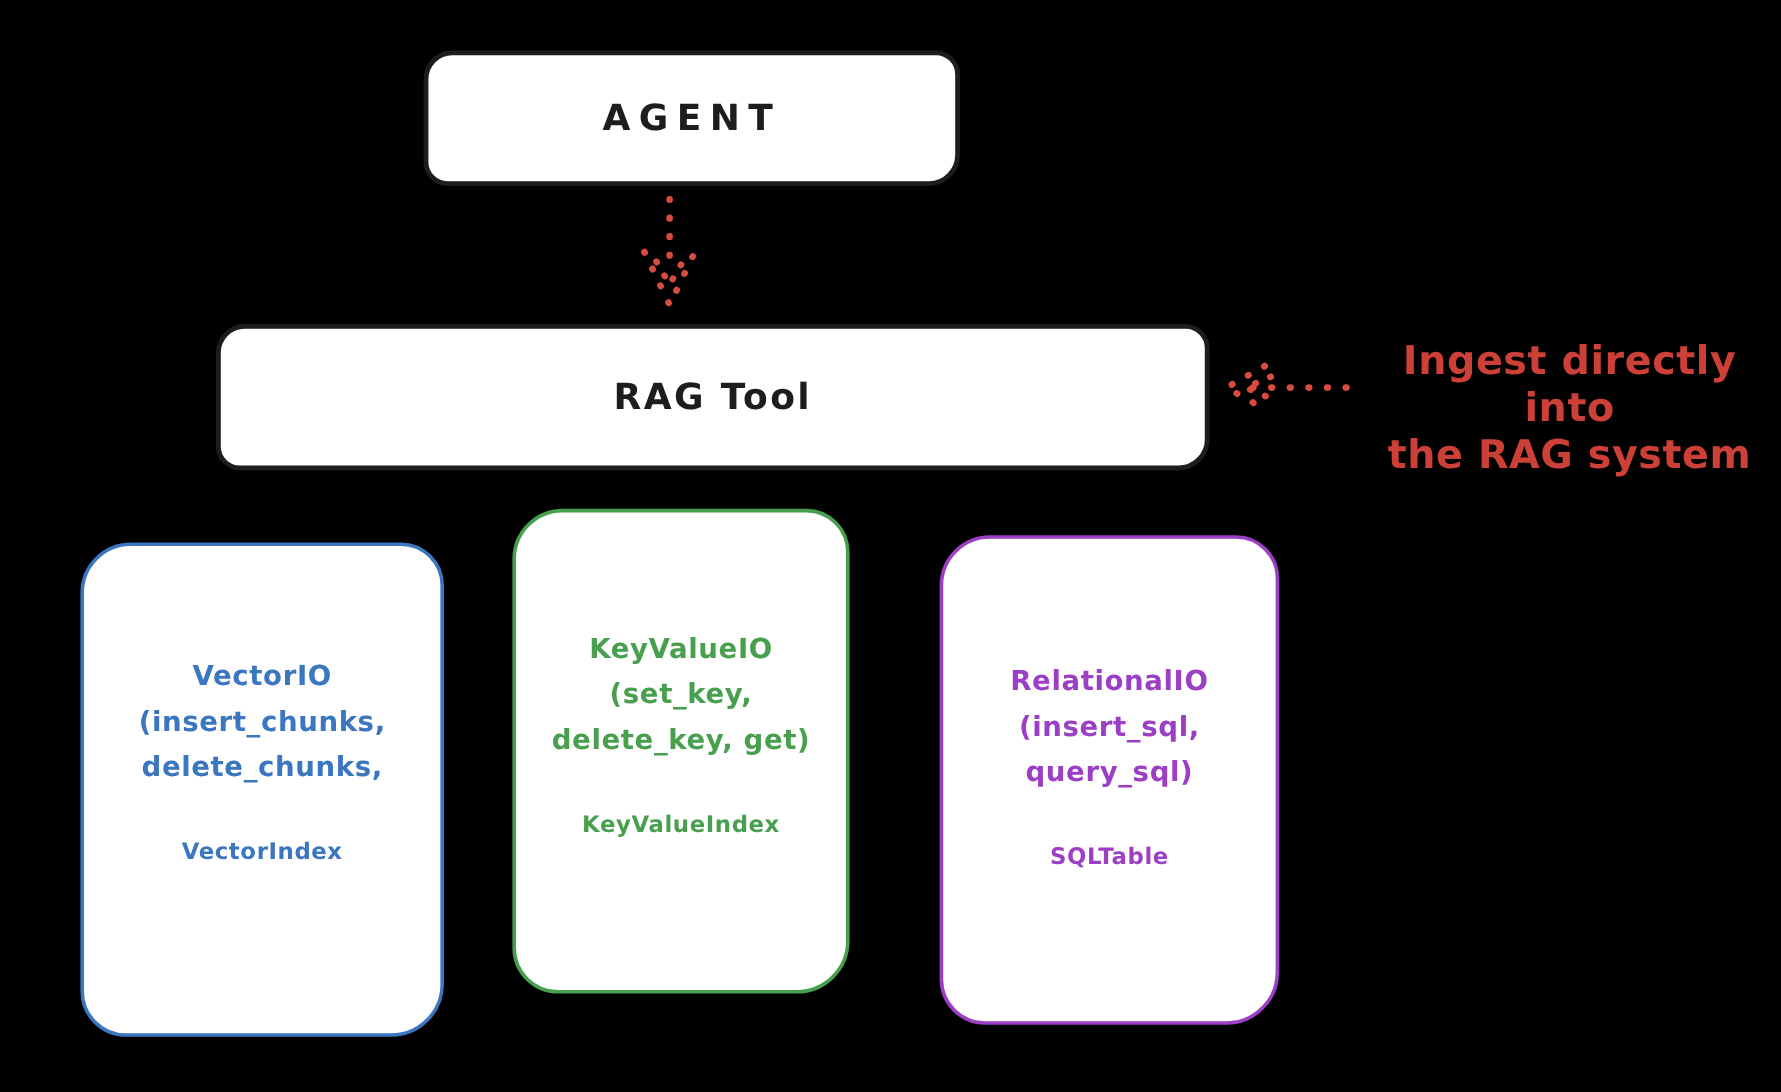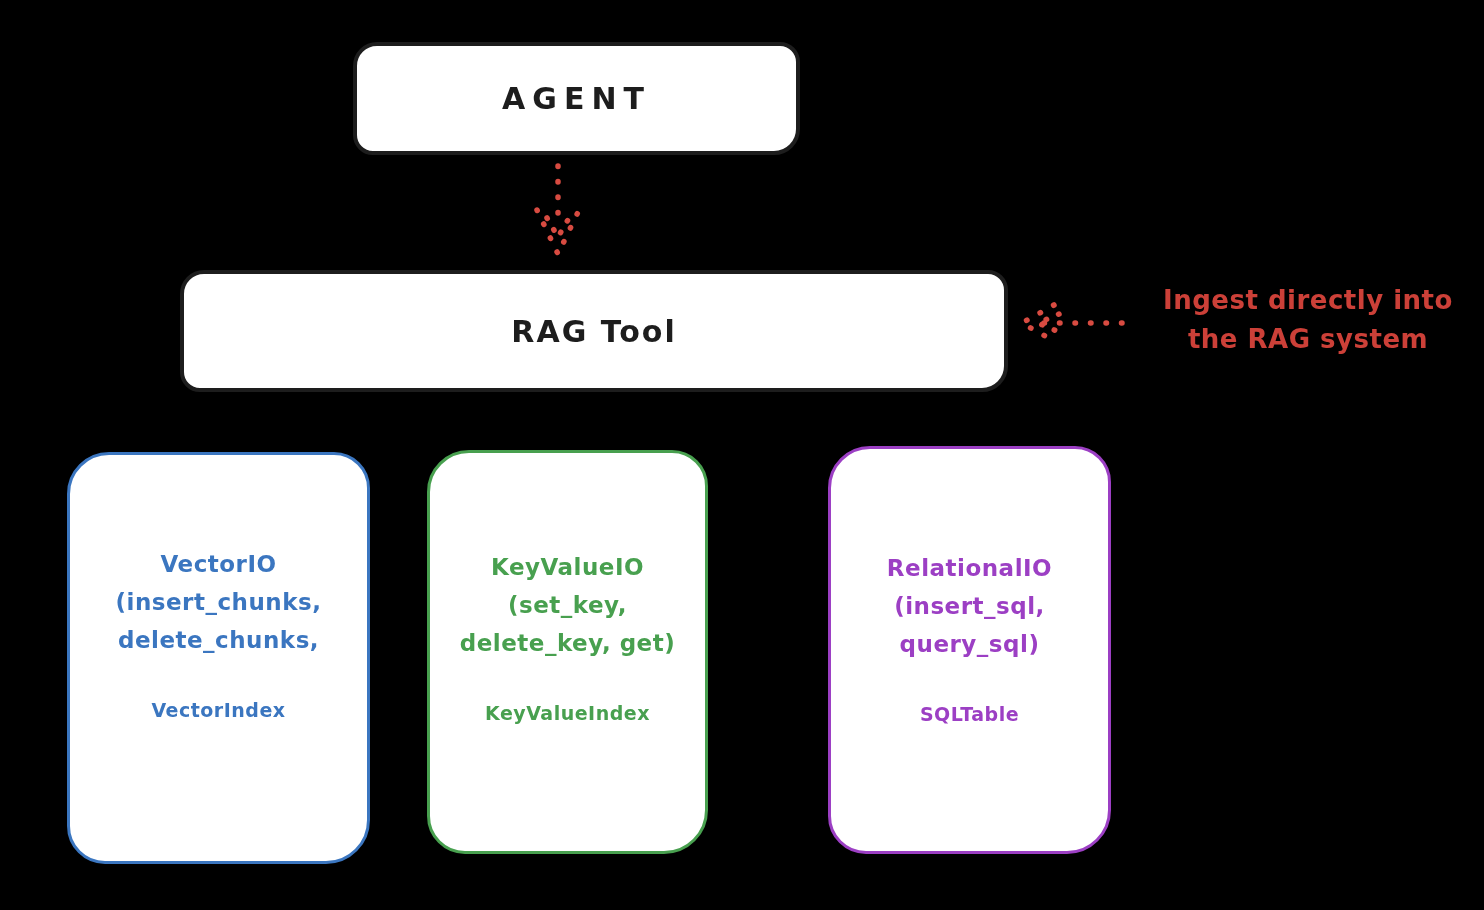--- a/index.html
+++ b/index.html
@@ -48,36 +48,36 @@
   }
   .backend-lines { font-size: 23px; line-height: 38px; letter-spacing: 0.5px; }
   .index-label { font-size: 19px; margin-top: 40px; letter-spacing: 0.5px; }
 
   #vector-box {
     left: 67px; top: 452px; width: 303px; height: 412px;
     border: 3.5px solid #3b76c0; color: #3b76c0;
     padding-top: 90px;
   }
   #keyvalue-box {
-    left: 427px; top: 450px; width: 281px; height: 404px;
+    left: 427px; top: 424px; width: 281px; height: 404px;
     border: 3.5px solid #48a04f; color: #48a04f;
     padding-top: 95px;
   }
   #relational-box {
-    left: 828px; top: 446px; width: 283px; height: 408px;
+    left: 783px; top: 446px; width: 283px; height: 408px;
     border: 3.5px solid #9c3fc4; color: #9c3fc4;
     padding-top: 100px;
   }
 
   .arrow-svg { position: absolute; }
   .annotation {
     position: absolute;
     left: 1140px; top: 281px; width: 336px;
     color: #cc4038;
-    font-size: 26px;
+    font-size: 33px;
     font-weight: 700;
     text-align: center;
     line-height: 39px;
     letter-spacing: 0.5px;
   }
 </style>
 </head>
 <body>
 
 <div id="canvas">

